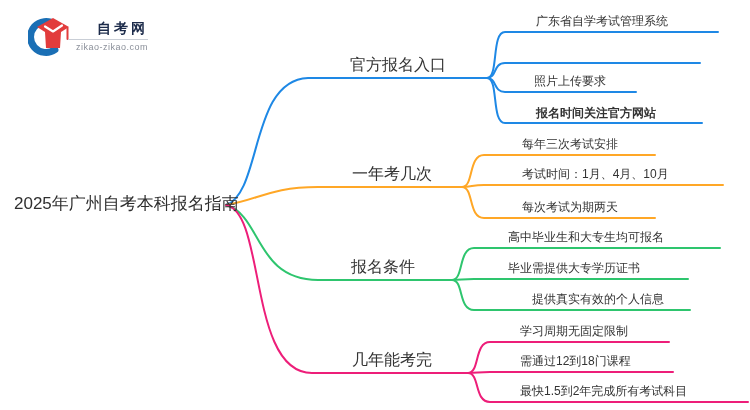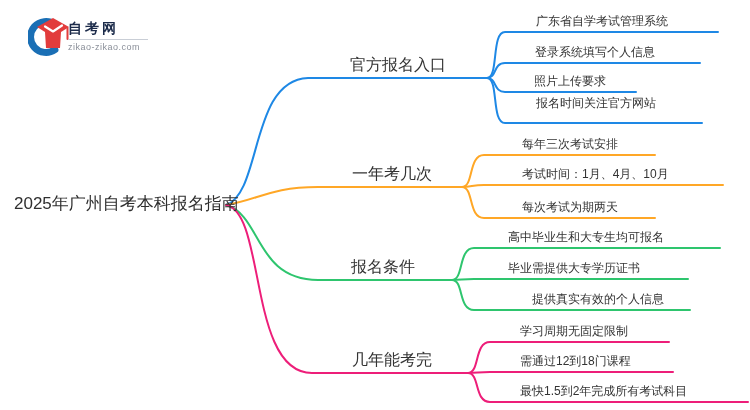--- a/index.html
+++ b/index.html
@@ -8,34 +8,34 @@
     overflow:hidden;
     font-family:"Liberation Sans","DejaVu Sans",sans-serif;
     color:#333;
   }
   svg.links{position:absolute;left:0;top:0;}
   svg.links path{fill:none;stroke-width:2;stroke-linecap:round;stroke-linejoin:round;}
 
   
   .logo{position:absolute;left:28px;top:10px;width:160px;height:50px;}
   .logo-mark{position:absolute;left:0;top:0;}
-  .logo-text{position:absolute;left:40px;top:10px;width:80px;text-align:left;}
+  .logo-text{position:absolute;left:40px;top:10px;width:80px;text-align:right;}
   .logo-title{font-size:14px;font-weight:bold;color:#1C2B4A;letter-spacing:3px;line-height:16px;}
   .logo-divider{height:1px;background:#c9ced6;margin:3px 0 2px 0;}
   .logo-domain{font-size:9px;color:#8a8f99;letter-spacing:0.5px;}
 
   
   .root-label{position:absolute;left:14px;top:193px;font-size:17px;line-height:22px;color:#2f2f2f;white-space:nowrap;}
   .branch-label{position:absolute;font-size:16px;line-height:22px;color:#333;white-space:nowrap;transform:translateX(-50%);}
   .b1{left:398px;top:54px;}
   .b2{left:392px;top:163px;text-align:center;}
   .b3{left:383px;top:256px;}
   .b4{left:392px;top:349px;}
   .leaf{position:absolute;font-size:12px;line-height:22px;height:22px;color:#333;white-space:nowrap;}
-  .l1{left:536px;top:10px;}  .l2{left:535px;top:41px;}  .l3{left:534px;top:70px;}  .l4{left:536px;top:92px;}
+  .l1{left:536px;top:10px;}  .l2{left:535px;top:41px;}  .l3{left:534px;top:70px;}  .l4{left:536px;top:102px;font-weight:bold;}
   .l5{left:522px;top:133px;} .l6{left:522px;top:163px;} .l7{left:522px;top:196px;}
   .l8{left:508px;top:226px;} .l9{left:508px;top:257px;} .l10{left:532px;top:288px;}
   .l11{left:520px;top:320px;} .l12{left:520px;top:350px;} .l13{left:520px;top:380px;}
 </style>
 </head>
 <body>
 
 <div class="canvas">
 
   <svg class="links" width="750" height="410" viewBox="0 0 750 410">
@@ -86,21 +86,20 @@
   </div>
 
   <div class="root-label">2025年广州自考本科报名指南</div>
 
   <div class="branch-label b1">官方报名入口</div>
   <div class="branch-label b2">一年考几次</div>
   <div class="branch-label b4">几年能考完</div>
   <div class="branch-label b3">报名条件</div>
 
   <div class="leaf l1">广东省自学考试管理系统</div>
-  <div class="leaf l2">登录系统填写个人信息</div>
   <div class="leaf l3">照片上传要求</div>
   <div class="leaf l4">报名时间关注官方网站</div>
   <div class="leaf l5">每年三次考试安排</div>
   <div class="leaf l6">考试时间：1月、4月、10月</div>
   <div class="leaf l7">每次考试为期两天</div>
   <div class="leaf l8">高中毕业生和大专生均可报名</div>
   <div class="leaf l9">毕业需提供大专学历证书</div>
   <div class="leaf l10">提供真实有效的个人信息</div>
   <div class="leaf l11">学习周期无固定限制</div>
   <div class="leaf l12">需通过12到18门课程</div>

